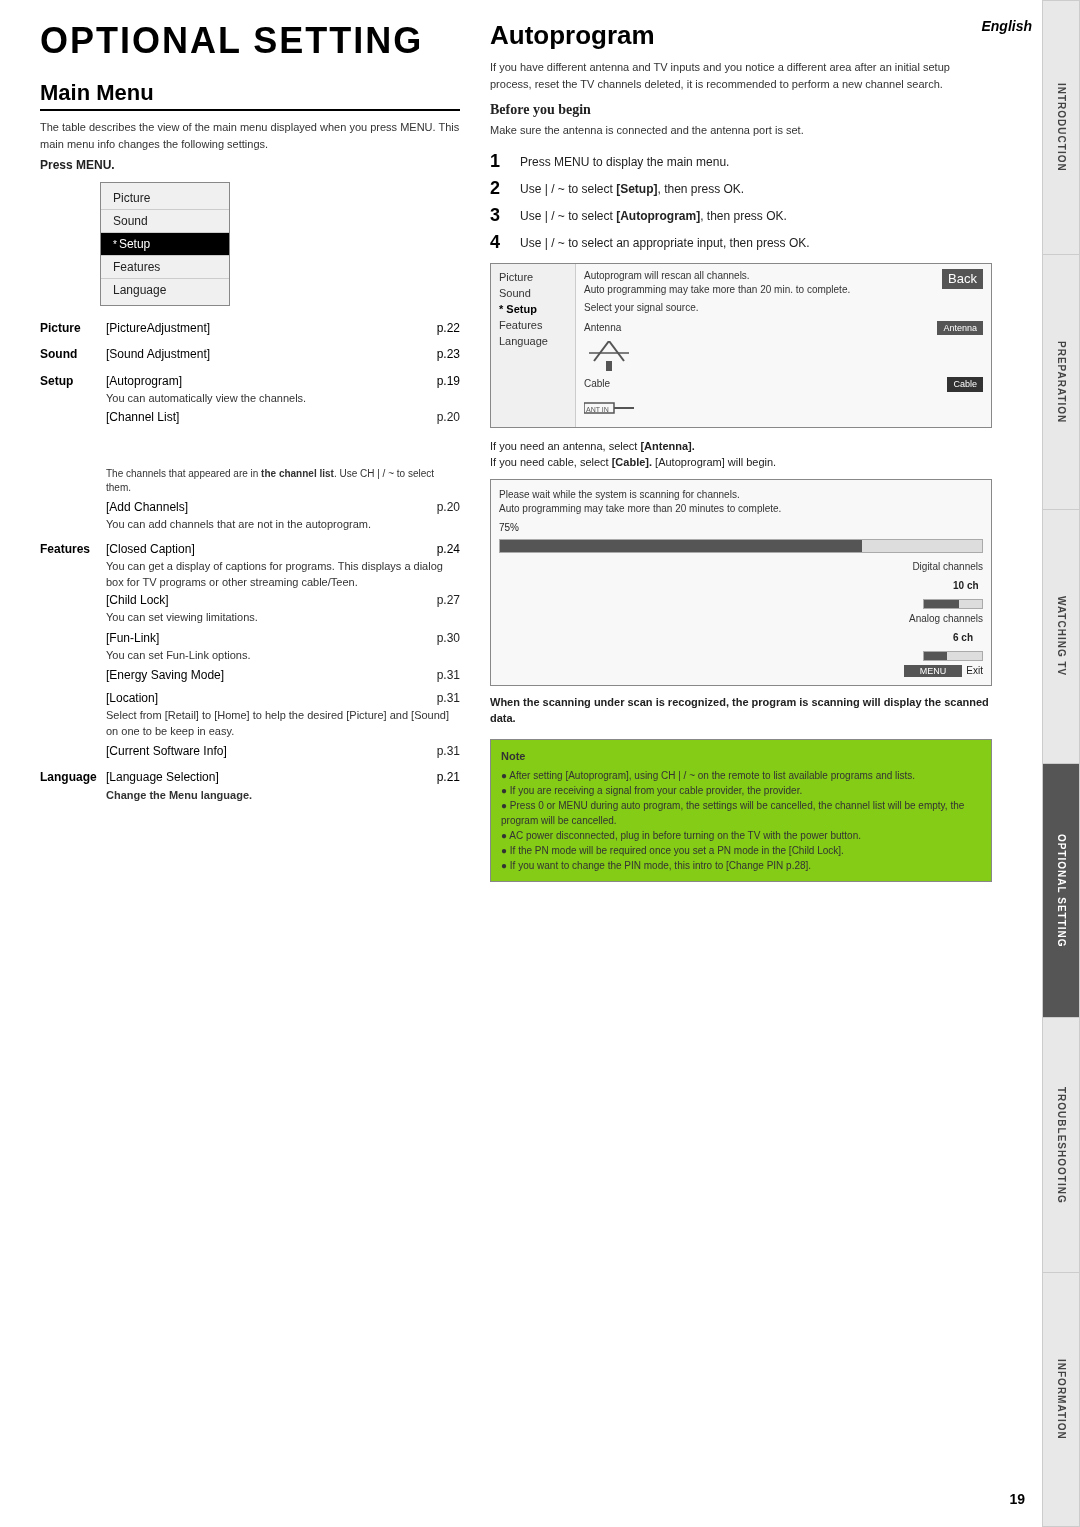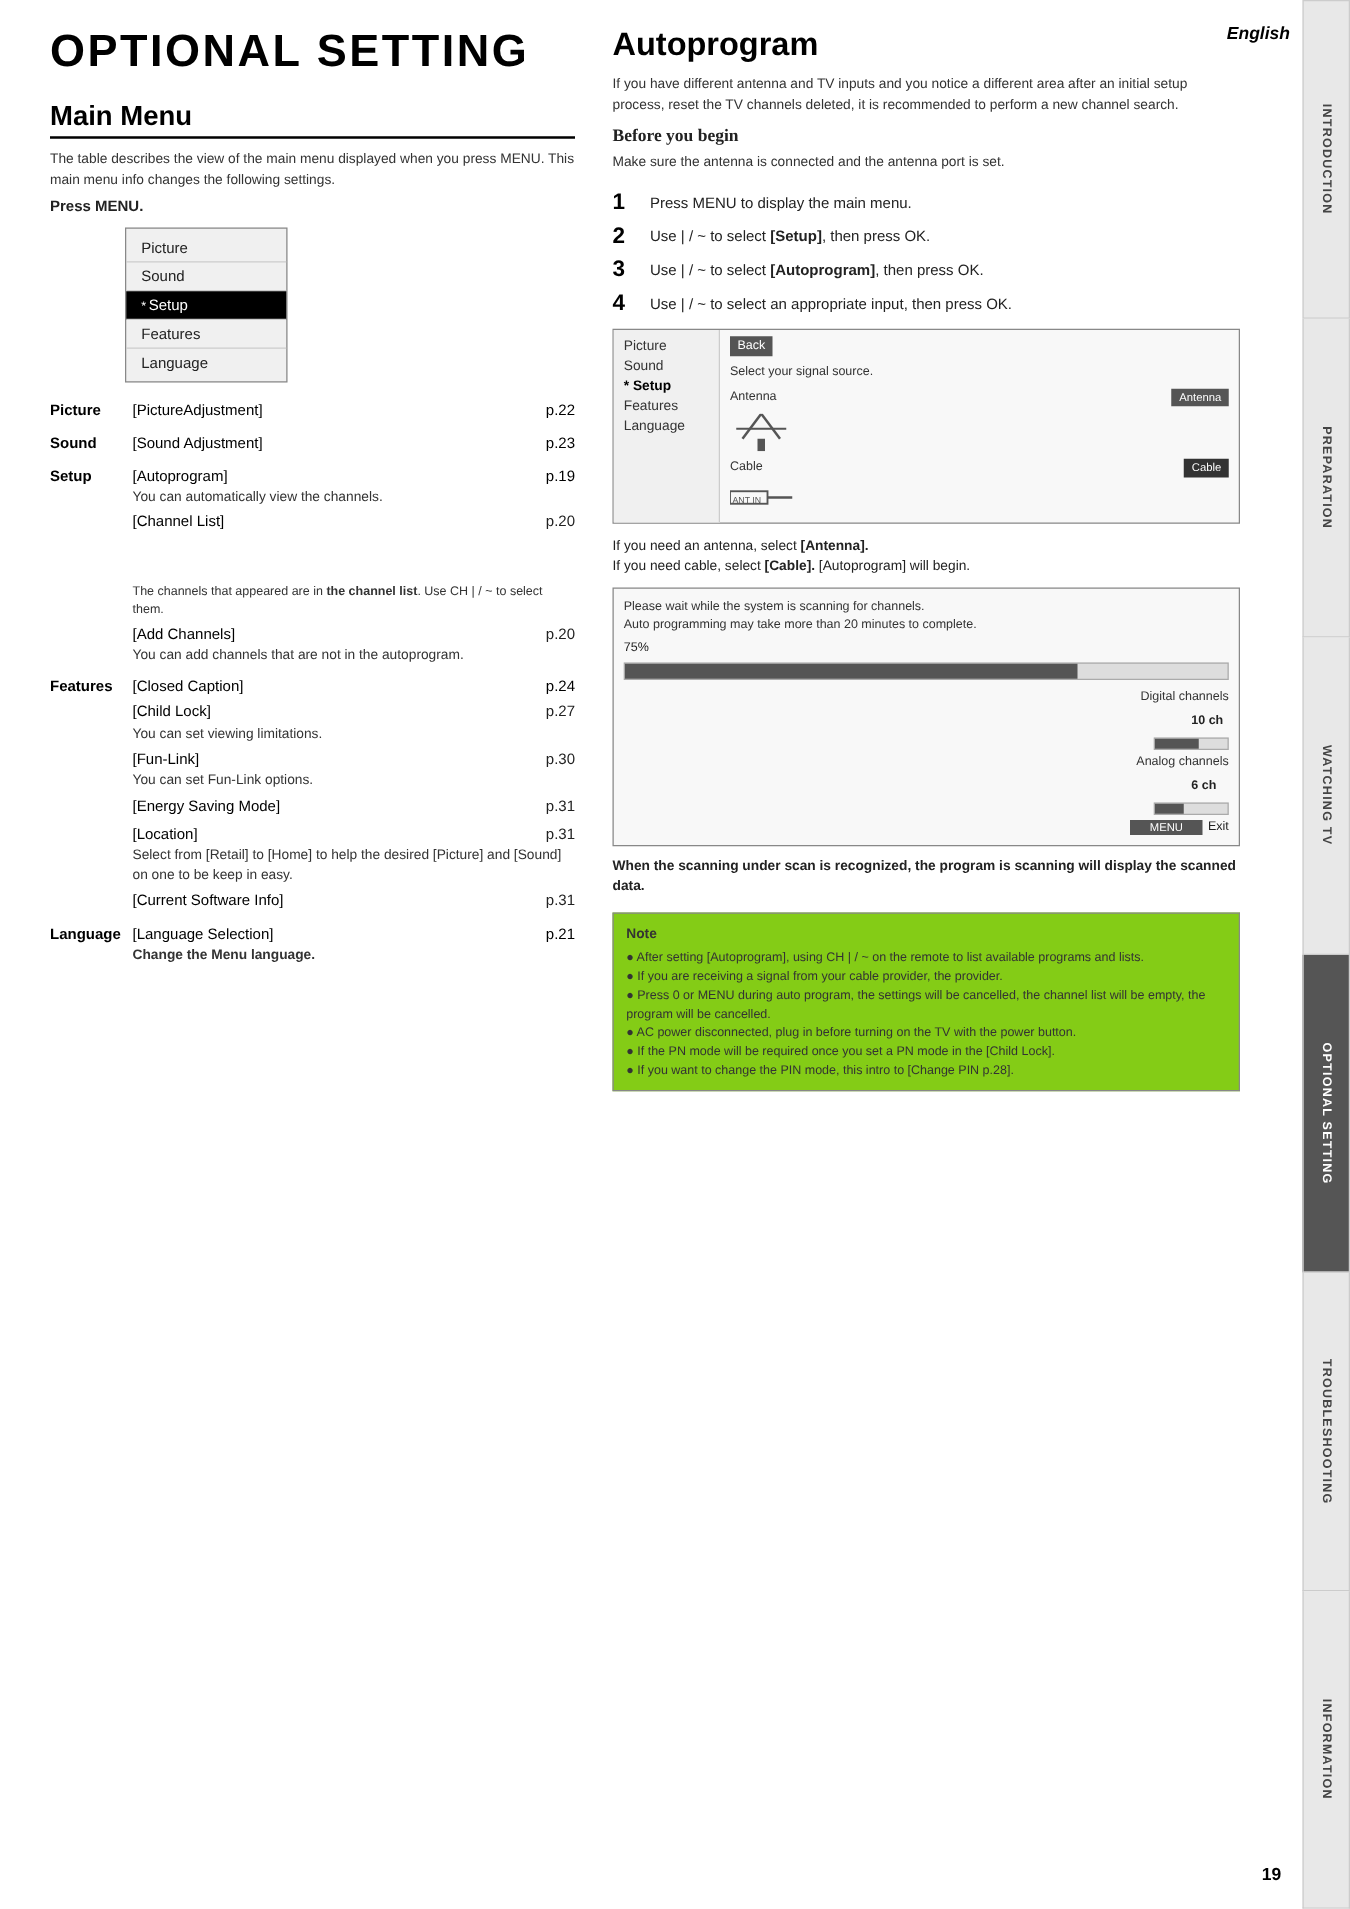--- a/index.html
+++ b/index.html
@@ -268,21 +268,21 @@
       flex: 1;
       padding: 5px 8px;
       font-size: 10px;
       color: #333;
       line-height: 1.4;
     }
     .menu-panel-right .back-btn {
       background: #555;
       color: #fff;
       padding: 1px 6px;
-      font-size: 10px;
+      font-size: 13px;
       display: inline-block;
       margin-bottom: 2px;
     }
     .menu-panel-right .option-row {
       display: flex;
       justify-content: space-between;
       align-items: center;
       padding: 2px 0;
     }
     .option-selected {
@@ -495,20 +495,21 @@
           <div style="font-size:11px;color:#333;line-height:1.4;">You can add channels that are not in the autoprogram.</div>
         </div>
       </div>
 
       <div class="entry">
         <div class="entry-row">
           <span class="entry-key">Features</span>
           <span class="entry-val">[Closed Caption]</span>
           <span class="entry-page">p.24</span>
         </div>
+        <div class="entry-desc">You can get a display of captions for programs. This displays a dialog box for TV programs or other streaming cable/Teen.</div>
         <div class="sub-entry">
           <div class="sub-entry-row">
             <span class="sub-entry-val">[Child Lock]</span>
             <span class="sub-entry-page">p.27</span>
           </div>
           <div style="font-size:11px;color:#333;line-height:1.4;">You can set viewing limitations.</div>
         </div>
         <div class="sub-entry">
           <div class="sub-entry-row">
             <span class="sub-entry-val">[Fun-Link]</span>
@@ -595,20 +596,21 @@
       <div class="menu-panel-row">
         <div class="menu-panel-left">
           <div class="item">Picture</div>
           <div class="item">Sound</div>
           <div class="item selected">* Setup</div>
           <div class="item">Features</div>
           <div class="item">Language</div>
         </div>
         <div class="menu-panel-right">
           <div style="display:flex; justify-content:space-between; align-items:flex-start; margin-bottom:4px;">
+            <span>Autoprogram will rescan all channels.<br>Auto programming may take more than 20 min. to complete.</span>
             <span class="back-btn">Back</span>
           </div>
           <div style="font-size:10px; margin-bottom:4px;">Select your signal source.</div>
           <div class="option-row">
             <span>Antenna</span>
             <span class="option-selected">Antenna</span>
           </div>
           <div style="height:30px; position:relative; margin:4px 0;">
             
             <svg width="50" height="30" viewBox="0 0 50 30">

